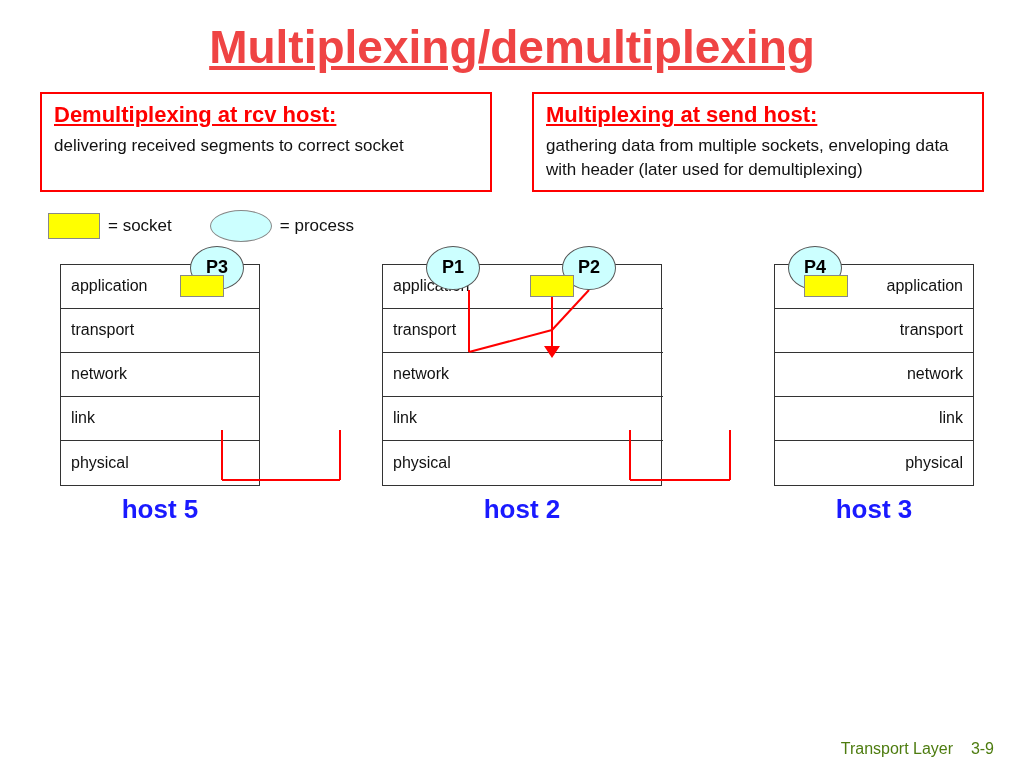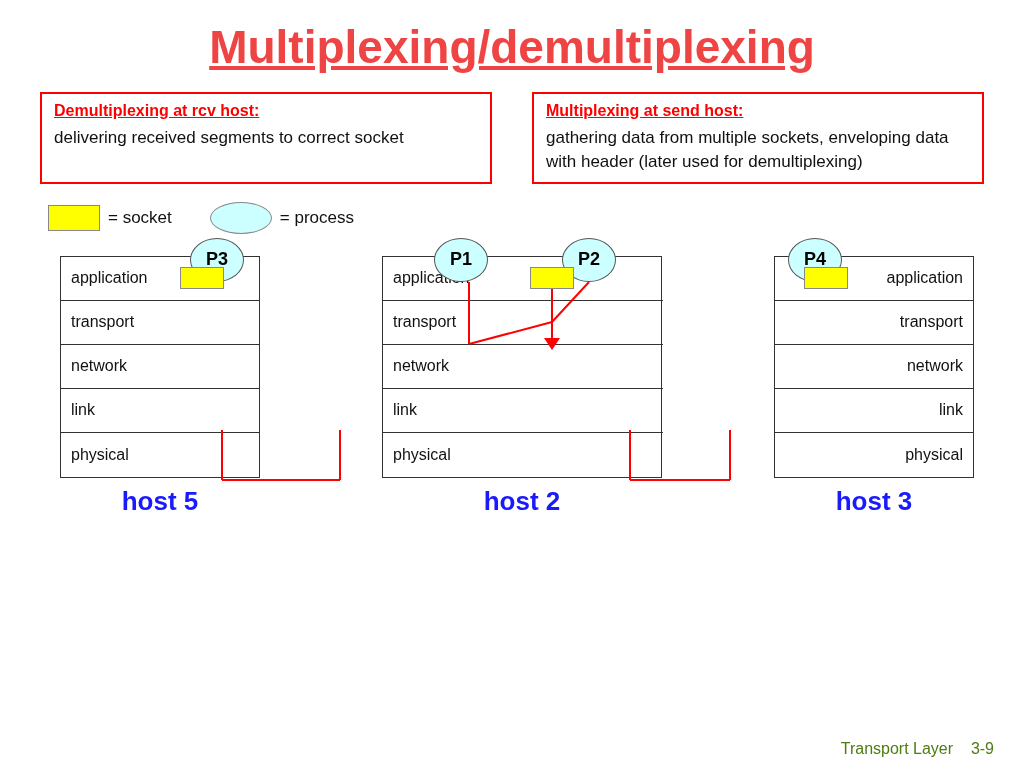--- a/index.html
+++ b/index.html
@@ -36,21 +36,21 @@
     }
 
     .info-box {
       border: 2px solid red;
       padding: 8px 12px;
       flex: 1;
     }
 
     .info-box-title {
       color: red;
-      font-size: 16px;
+      font-size: 22px;
       font-weight: bold;
       text-decoration: underline;
       margin-bottom: 6px;
       font-family: Arial, sans-serif;
     }
 
     .info-box-text {
       font-size: 17px;
       color: #111;
       font-family: Arial, sans-serif;
@@ -235,21 +235,21 @@
           <div class="layer">link</div>
           <div class="layer" style="border-bottom:none;">physical</div>
         </div>
       </div>
       <div class="host-label">host 5</div>
     </div>
 
     <div class="host-block" style="margin-left:10px;">
       <div class="stack-wrapper" style="position:relative; width:280px;">
 
-        <div class="process-bubble" style="left:52px; top:-18px; position:absolute;text-align:right;">P1</div>
+        <div class="process-bubble" style="left:44px; top:-18px; position:absolute;text-align:right;">P1</div>
 
         <div class="process-bubble" style="left:180px; top:-18px; position:absolute;">P2</div>
 
         <div class="socket-rect" style="left:148px; top:11px; position:absolute;"></div>
         <div class="stack" style="width:280px;">
           <div class="layer" style="width:280px;">application</div>
           <div class="layer" style="width:280px;">transport</div>
           <div class="layer" style="width:280px;">network</div>
           <div class="layer" style="width:280px;">link</div>
           <div class="layer" style="border-bottom:none; width:280px;">physical</div>

